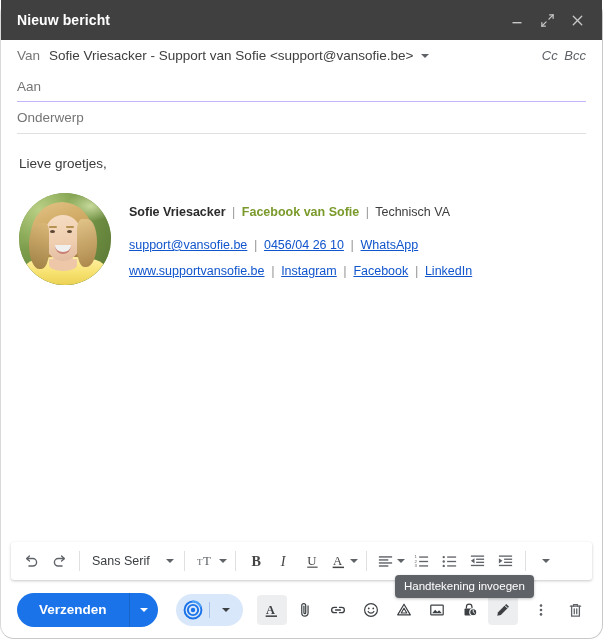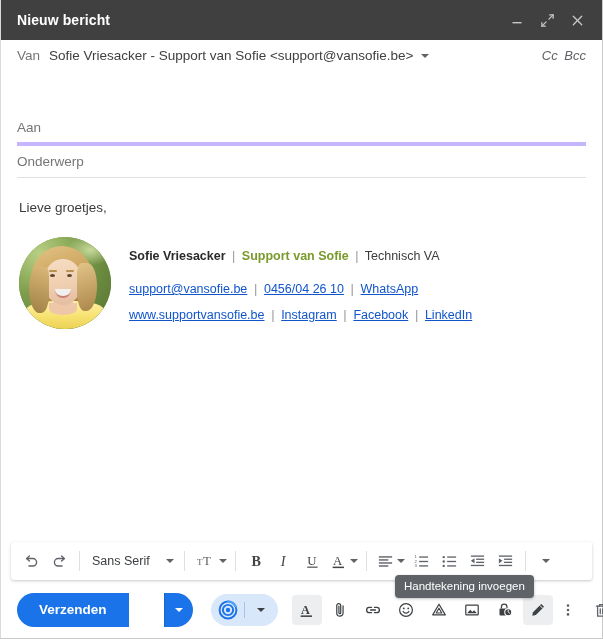--- a/index.html
+++ b/index.html
@@ -11,21 +11,21 @@
     overflow:hidden;
   }
   .compose{
     position:relative;
     width:603px;height:639px;
     box-sizing:border-box;
     background:#fff;
     border-left:1px solid #d9d9d9;
     border-right:1px solid #c9c9c9;
     border-bottom:1px solid #c9c9c9;
-    display:flex;flex-direction:column;
+    display:flex;flex-direction:column;border-radius:14px;
   }
 
   
   .hdr{
     height:40px;flex:0 0 40px;
     background:#404040;
     display:flex;align-items:center;
     padding:0 12px 0 16px;
     box-sizing:border-box;
   }
@@ -62,21 +62,21 @@
     border-left:4px solid transparent;
     border-right:4px solid transparent;
     border-top:4px solid #5f6368;
     vertical-align:middle;
     cursor:pointer;
   }
   .spacer{flex:1 1 auto;}
   .ccbcc{font-size:13px;color:#5f6368;}
   .ccbcc span{cursor:pointer;font-style:italic;}
   .ccbcc span:first-child{margin-right:3px;}
-  .frow.to{border-bottom:4px solid #c4b5fd;margin-top:41px;}
+  .frow.to{border-bottom:1px solid #c4b5fd;}
   .frow.subject{border-bottom:1px solid #e0e0e0;height:31px;}
   .placeholder{color:#757575;font-size:13.5px;}
 
   
   .body{
     flex:1 1 auto;
     padding:16px 16px 0 16px;
     box-sizing:border-box;
     overflow:hidden;
     font-size:13px;
@@ -214,21 +214,21 @@
   }
 
   
   .btm{
     flex:0 0 auto;
     height:56px;
     display:flex;align-items:center;
     padding:0 12px 0 16px;
     box-sizing:border-box;
   }
-  .sendgrp{display:flex;align-items:center;flex:0 0 auto;gap:35px;}
+  .sendgrp{display:flex;align-items:center;flex:0 0 auto;}
   .sendbtn{
     background:#1a73e8;color:#fff;
     font-size:13.5px;font-weight:bold;
     height:34px;line-height:34px;
     padding:0 22px;
     border-radius:17px 0 0 17px;
     cursor:pointer;
   }
   .senddd{
     background:#1a73e8;
@@ -330,21 +330,21 @@
         <div class="av-brow r"></div>
         <div class="av-eye l"></div>
         <div class="av-eye r"></div>
         <div class="av-mouth"></div>
       </div>
 
       <div class="sigtext">
         <div class="sigline name">
           <span class="sig-strong">Sofie Vriesacker</span>
           <span class="sig-sep">|</span>
-          <span class="sig-green">Support van Sofie</span>
+          <span class="sig-green">Facebook van Sofie</span>
           <span class="sig-sep">|</span>
           <span>Technisch VA</span>
         </div>
 
         <div class="sigline">
           <span class="sig-link">support@vansofie.be</span>
           <span class="sig-sep">|</span>
           <span class="sig-link">0456/04 26 10</span>
           <span class="sig-sep">|</span>
           <span class="sig-link">WhatsApp</span>

